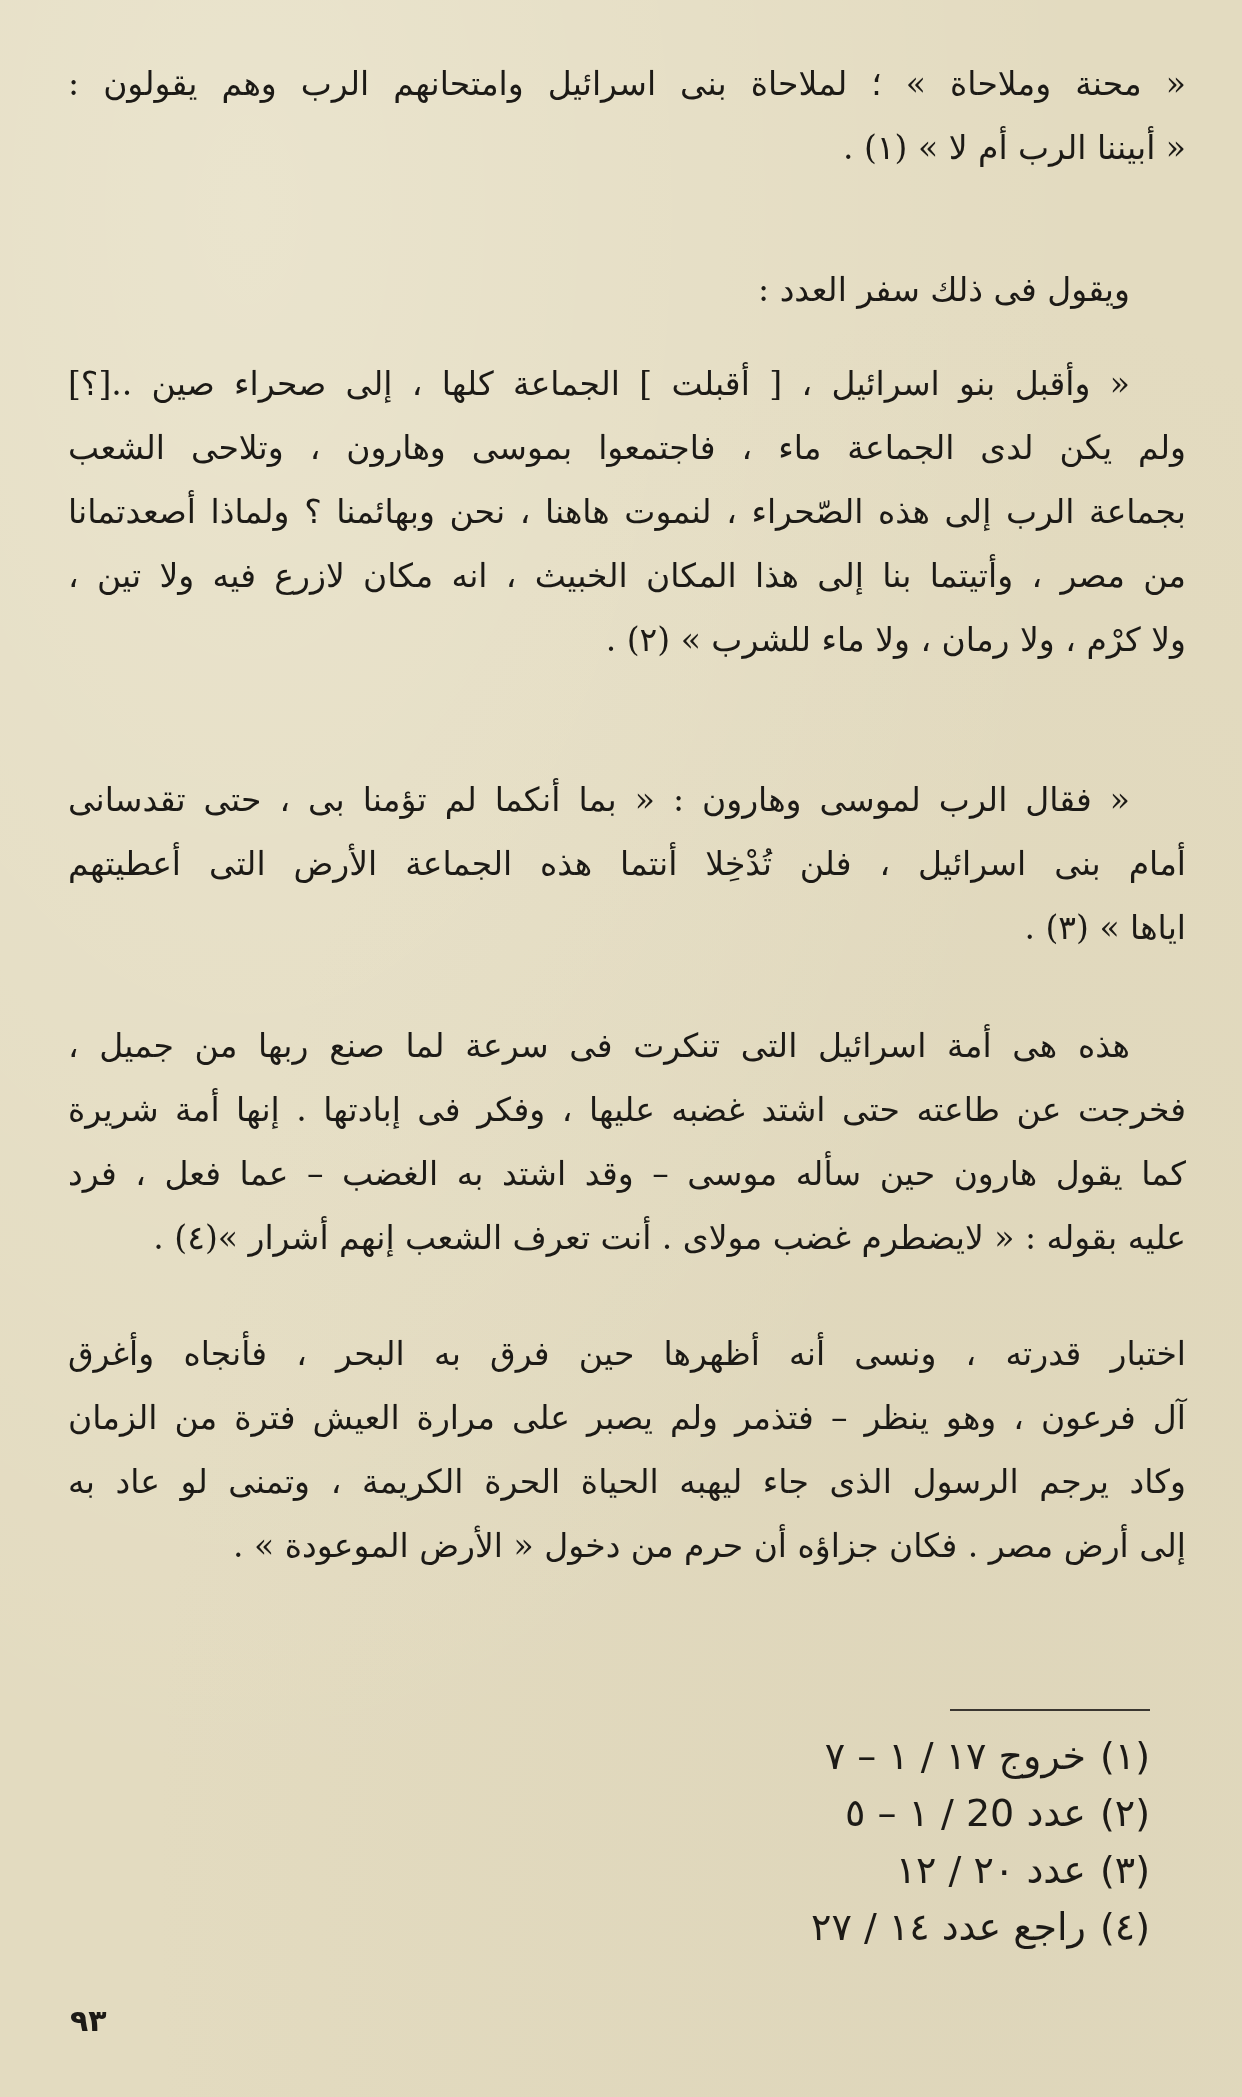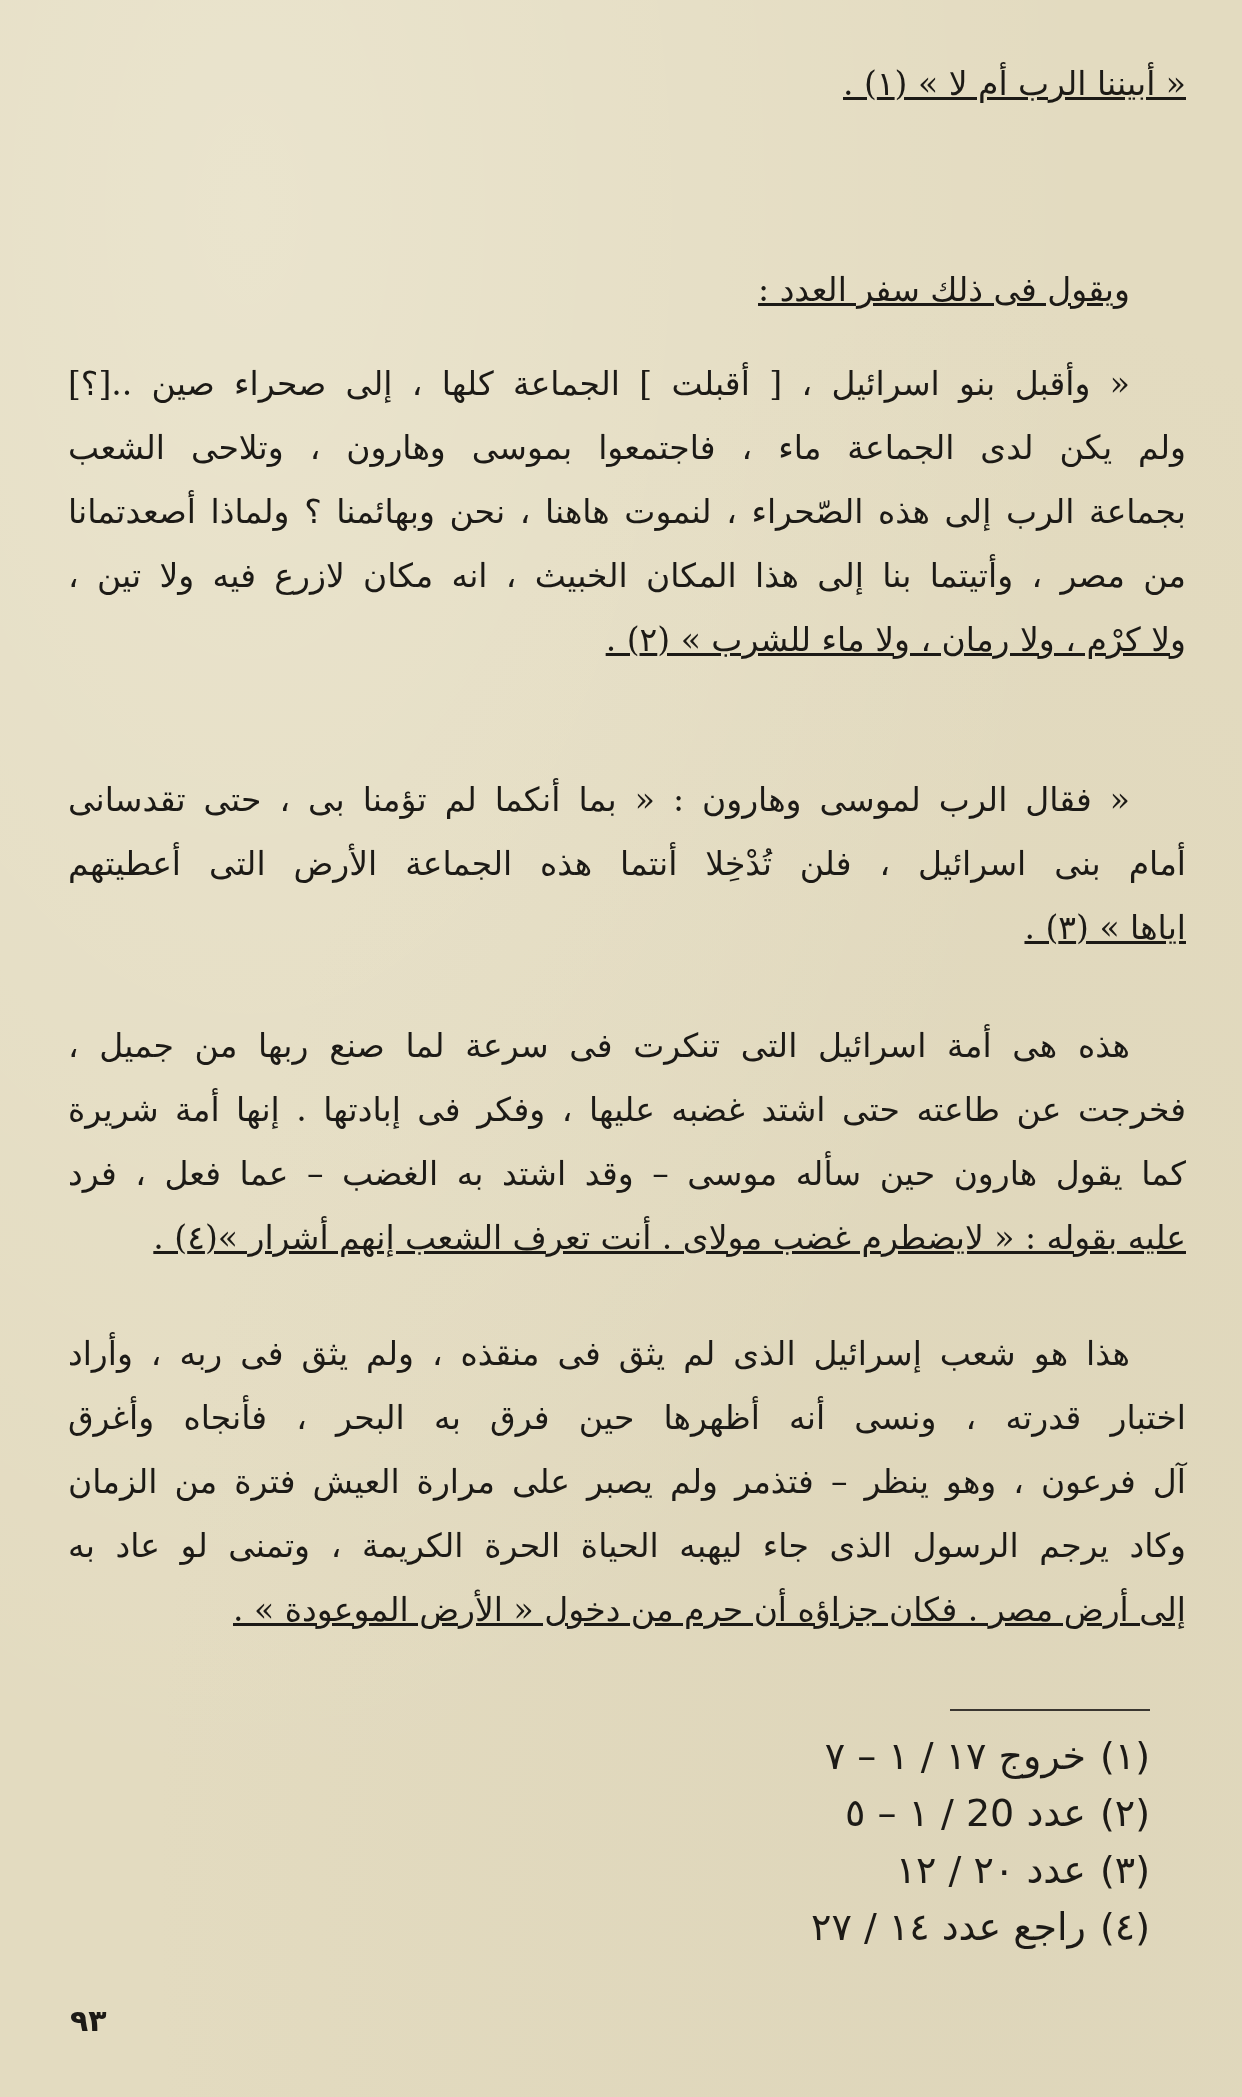--- a/index.html
+++ b/index.html
@@ -37,21 +37,20 @@
       margin: 0;
     }
     .para .line {
       display: block;
       white-space: nowrap;
       text-align: justify;
       text-align-last: justify;
     }
     .para .line.last {
       text-align-last: right;
-      text-decoration: underline;
     }
     .indent-line {
       padding-right: 56px;
     }
     #p1 { top: 52px; }
     #p2 { top: 258px; }
     #p3 { top: 352px; }
     #p4 { top: 768px; }
     #p5 { top: 1014px; }
     #p6 { top: 1322px; }
@@ -94,20 +93,21 @@
       font-size: 30px;
       direction: rtl;
     }
   </style>
 </head>
 <body>
 
 <div class="page">
 
   <p class="para" id="p1">
+    <span class="line">« محنة وملاحاة » ؛ لملاحاة بنى اسرائيل وامتحانهم الرب وهم يقولون :</span>
     <span class="line last">« أبيننا الرب أم لا » (١) .</span>
   </p>
 
   <p class="para" id="p2">
     <span class="line last indent-line">ويقول فى ذلك سفر العدد :</span>
   </p>
 
   <p class="para" id="p3">
     <span class="line indent-line">« وأقبل بنو اسرائيل ، [ أقبلت ] الجماعة كلها ، إلى صحراء صين ..[؟]</span>
     <span class="line">ولم يكن لدى الجماعة ماء ، فاجتمعوا بموسى وهارون ، وتلاحى الشعب</span>
@@ -123,21 +123,20 @@
   </p>
 
   <p class="para" id="p5">
     <span class="line indent-line">هذه هى أمة اسرائيل التى تنكرت فى سرعة لما صنع ربها من جميل ،</span>
     <span class="line">فخرجت عن طاعته حتى اشتد غضبه عليها ، وفكر فى إبادتها . إنها أمة شريرة</span>
     <span class="line">كما يقول هارون حين سأله موسى – وقد اشتد به الغضب – عما فعل ، فرد</span>
     <span class="line last">عليه بقوله : « لايضطرم غضب مولاى . أنت تعرف الشعب إنهم أشرار »(٤) .</span>
   </p>
 
   <p class="para" id="p6">
-    <span class="line indent-line">هذا هو شعب إسرائيل الذى لم يثق فى منقذه ، ولم يثق فى ربه ، وأراد</span>
     <span class="line">اختبار قدرته ، ونسى أنه أظهرها حين فرق به البحر ، فأنجاه وأغرق</span>
     <span class="line">آل فرعون ، وهو ينظر – فتذمر ولم يصبر على مرارة العيش فترة من الزمان</span>
     <span class="line">وكاد يرجم الرسول الذى جاء ليهبه الحياة الحرة الكريمة ، وتمنى لو عاد به</span>
     <span class="line last">إلى أرض مصر . فكان جزاؤه أن حرم من دخول « الأرض الموعودة » .</span>
   </p>
 
   <div class="footnote-rule"></div>
 
   <ul class="footnotes">
     <li>

